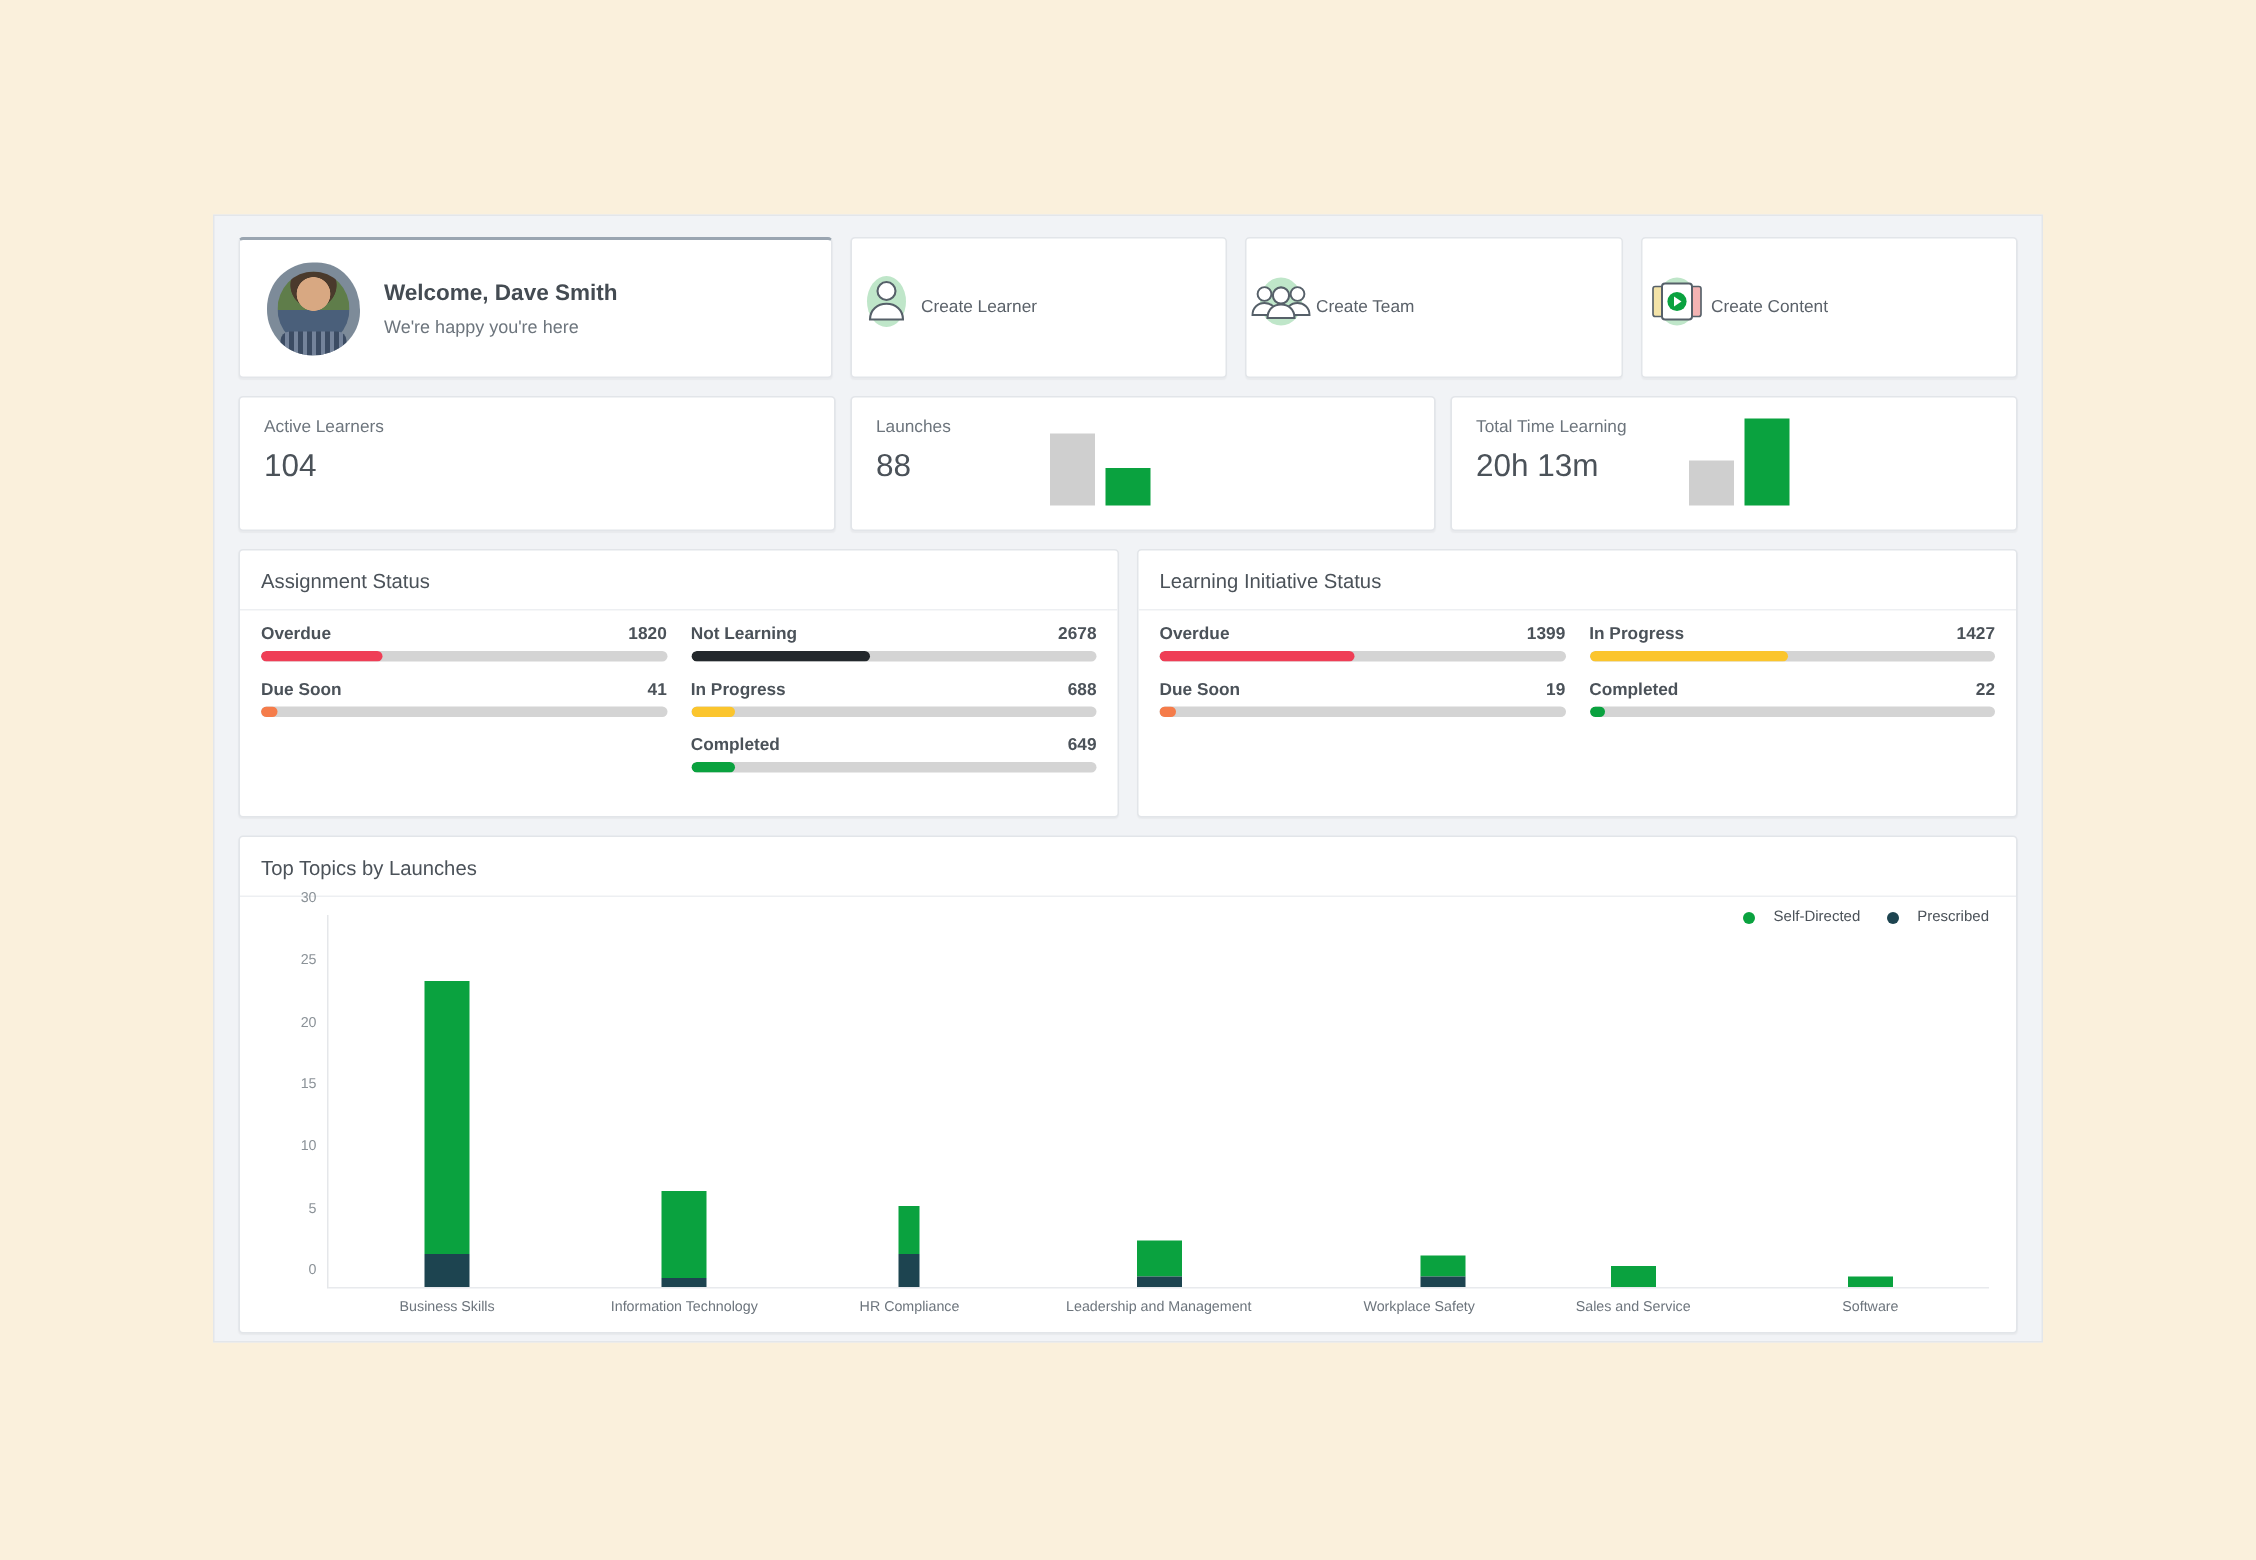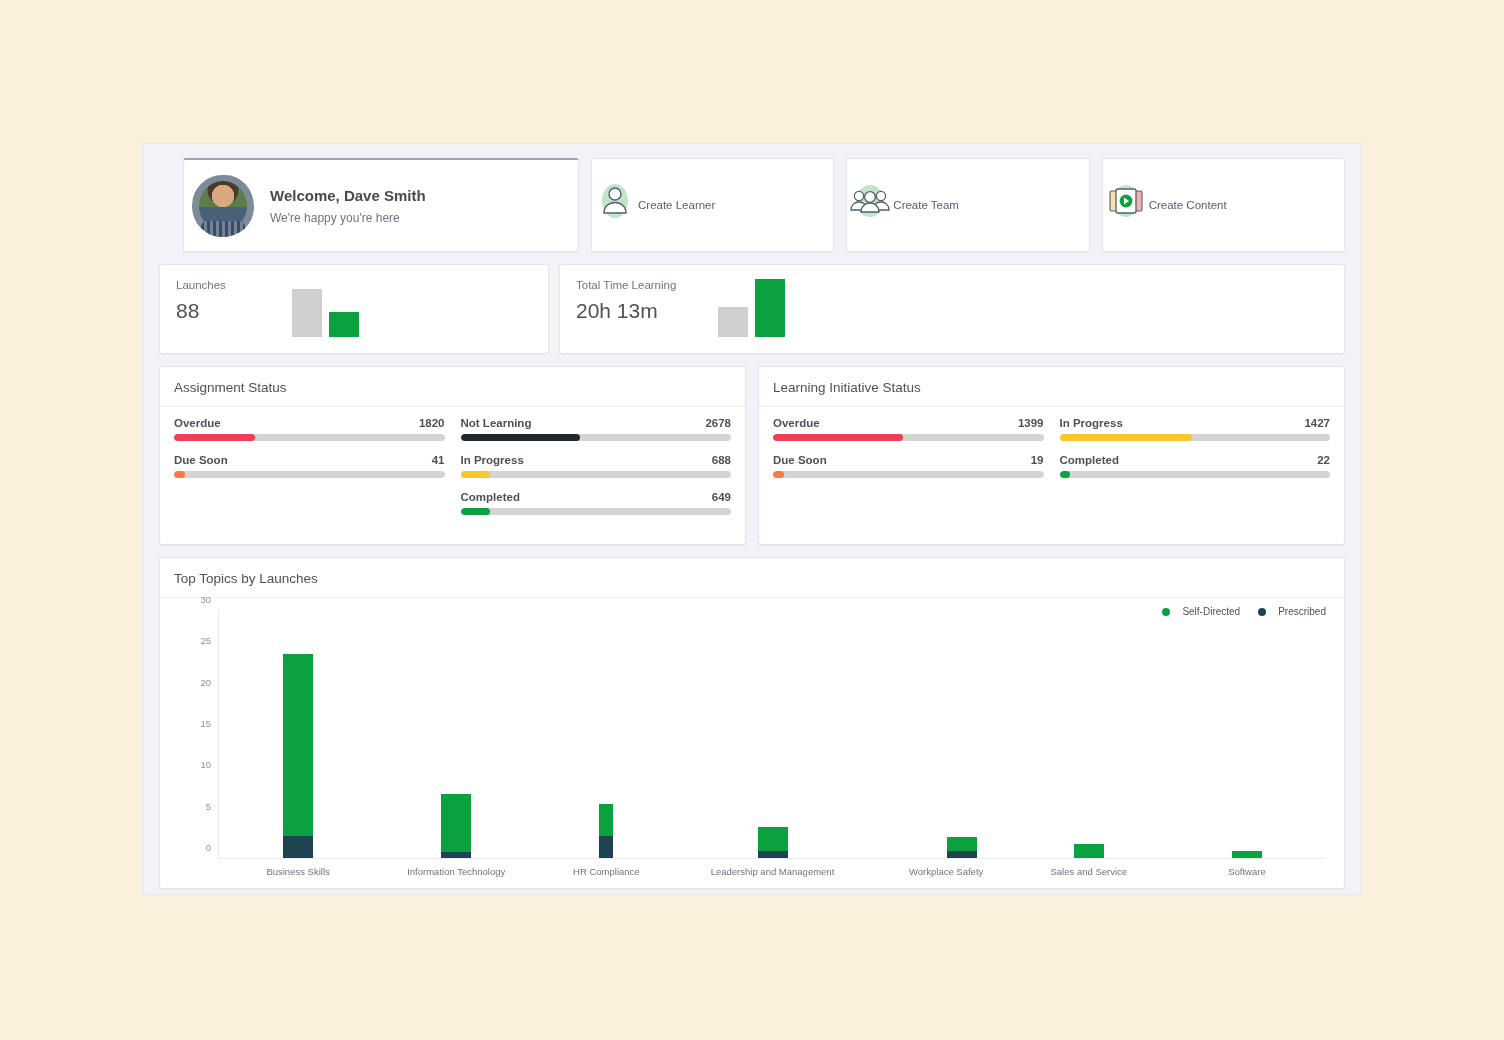--- a/index.html
+++ b/index.html
@@ -38,22 +38,21 @@
   .row1 {
     display: flex;
     gap: 12px;
     height: 94px;
   }
   .welcome-card {
     width: 396px;
     border-top: 2px solid #9aa5b1;
     display: flex;
     align-items: center;
-    padding: 0 8px;
-    margin-left: 24px;
+    padding: 0 18px;
   }
   .avatar {
     width: 62px;
     height: 62px;
     flex: 0 0 62px;
     border-radius: 50% 47% 52% 50% / 50% 52% 48% 50%;
     background: #7d8b99;
     position: relative;
     overflow: hidden;
     margin-right: 16px;
@@ -297,20 +296,24 @@
           <circle cx="23" cy="21" r="6.4" fill="#0aa23f"></circle>
           <path d="M21 17.6l5 3.4-5 3.4z" fill="#fff"></path>
         </svg>
       </div>
       <div class="action-label">Create Content</div>
     </div>
   </div>
 
   <div class="row2">
 
+    <div class="card kpi-card" style="flex:0 0 398px;">
+      <div class="kpi-label">Active Learners</div>
+      <div class="kpi-value">104</div>
+    </div>
 
     <div class="card kpi-card" style="flex:0 0 390px;">
       <div class="kpi-label">Launches</div>
       <div class="kpi-value">88</div>
       <div class="kpi-spark" style="left:132px; bottom:16px;">
           <div class="sbar" style="height: 48px; background: rgb(207, 207, 207);"></div>
           <div class="sbar" style="height: 25px; background: rgb(10, 162, 63);"></div>
         </div>
     </div>
 

